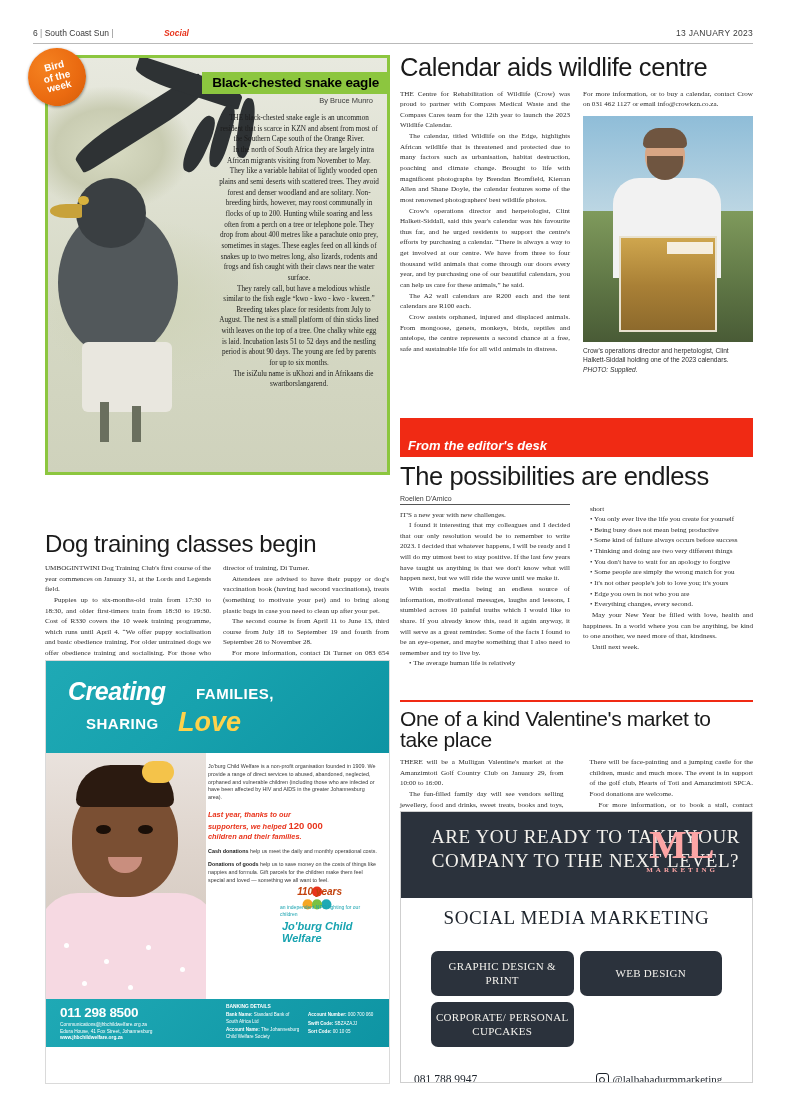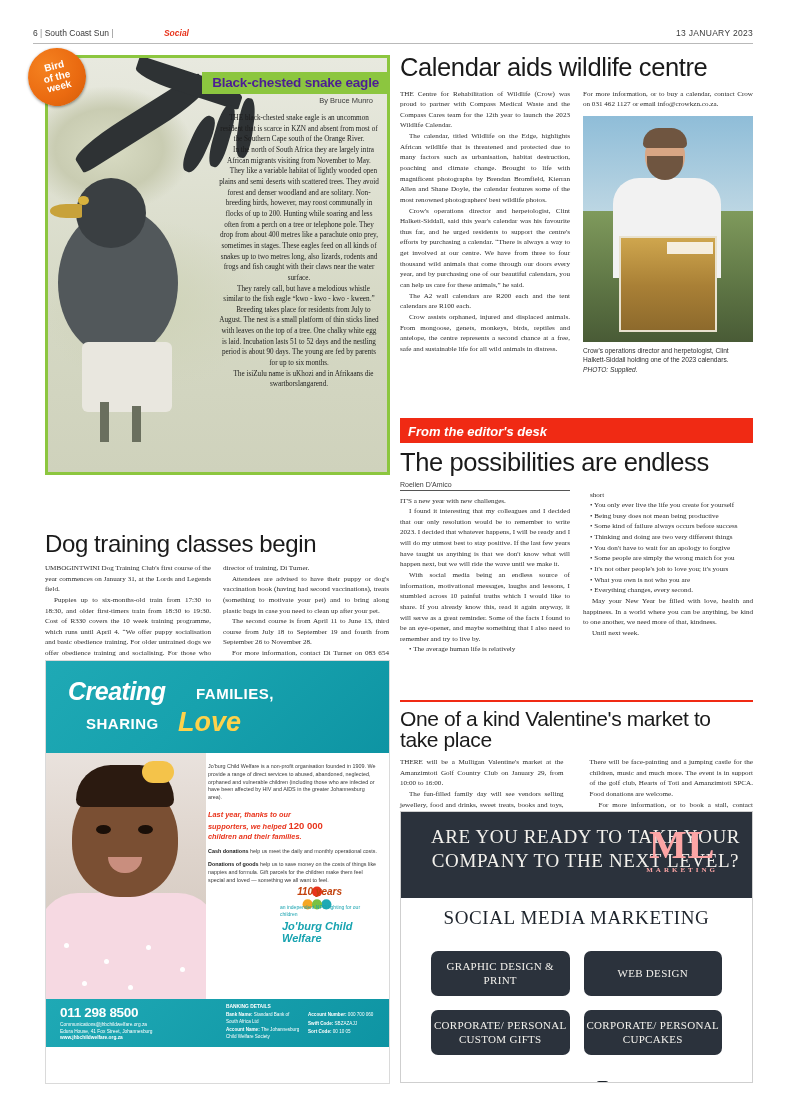--- a/index.html
+++ b/index.html
@@ -29,21 +29,21 @@
     border:3px solid #8cc63f;background:#ffffff;box-sizing:border-box;overflow:hidden;}
   .bird-photo{position:absolute;left:0;top:0;width:100%;height:100%;
     background:
       radial-gradient(ellipse 120px 90px at 18% 22%, #d9dcc4 0%, #c9ccb2 45%, rgba(201,204,178,0) 70%),
       radial-gradient(ellipse 150px 120px at 30% 60%, #cfd3b8 0%, rgba(207,211,184,0) 72%),
       linear-gradient(180deg,#e8e9df 0%,#dfe1d2 30%,#d5d8c4 62%,#cfd2bc 100%);
   }
   
   .eg{position:absolute;background:#4a4f52;border-radius:50%;}
   .eg2{position:absolute;background:#2e3234;}
-  .bird-title{position:absolute;right:0;top:14px;background:#8cc63f;color:#4c1d95;
+  .bird-title{position:absolute;right:0;top:14px;background:#8cc63f;color:#000000;
     font-family:"Liberation Sans",sans-serif;font-weight:bold;font-size:13.5px;
     padding:3px 8px 4px 10px;letter-spacing:-.2px;white-space:nowrap;}
   .bird-by{position:absolute;right:14px;top:38px;font-family:"Liberation Sans",sans-serif;
     font-size:7.5px;color:#3b3b3b;}
   .bird-text{position:absolute;right:8px;top:55px;width:160px;
     font-family:"Liberation Serif",serif;font-size:7.2px;line-height:1.48;color:#1c1c1c;text-align:center;}
   .bird-text p{margin:0;text-indent:9px;}
   .bird-text p.noind{text-indent:0;}
 
   .badge{position:absolute;left:28px;top:48px;width:58px;height:58px;border-radius:50%;
@@ -78,21 +78,21 @@
   .cal-photo .calendar{position:absolute;left:36px;top:120px;width:98px;height:96px;
     background:linear-gradient(180deg,#cfa64e 0%,#a98036 52%,#8d6a2c 100%);border:2px solid #e9e2cf;box-sizing:border-box;}
   .cal-photo .cal-band{position:absolute;right:2px;top:4px;width:46px;height:12px;background:rgba(255,255,255,.82);}
   .cal-cap{width:170px;margin-top:4px;font-family:"Liberation Sans",sans-serif;font-size:6.6px;
     line-height:1.42;color:#2d2d2d;}
   .cal-cap i{font-style:italic;}
 
   
   .ed-wrap{position:absolute;left:400px;top:418px;width:353px;}
   .ed-tag{background:#f02a14;color:#ffffff;font-family:"Liberation Sans",sans-serif;
-    font-weight:bold;font-style:italic;font-size:13px;padding:6px 8px 4px;display:block;}
+    font-weight:bold;font-style:italic;font-size:13px;padding:20px 8px 4px;display:block;}
   .ed-hl{font-size:25.5px;margin-top:7px;}
   .ed-by{font-family:"Liberation Sans",sans-serif;font-size:7px;color:#3b3b3b;margin-top:5px;}
   .ed-cols{display:flex;gap:13px;margin-top:2px;}
   .ed-cols > div{width:170px;}
   .ed-rule{width:170px;height:1px;background:#555;margin-bottom:5px;}
   .bullets p{text-indent:0;margin:0;padding-left:7px;}
 
   
   .val-wrap{position:absolute;left:400px;top:700px;width:353px;}
   .val-rule{width:353px;height:2px;background:#f02a14;margin-bottom:6px;}
@@ -103,21 +103,21 @@
   
   .ml-ad{position:absolute;left:400px;top:811px;width:353px;height:272px;
     border:1px solid #cfcfcf;box-sizing:border-box;background:#ffffff;overflow:hidden;
     font-family:"Liberation Serif",serif;}
   .ml-top{height:86px;background:#2b323c;position:relative;}
   .ml-q{position:absolute;left:18px;top:13px;color:#f3f1ec;font-size:19px;line-height:1.26;letter-spacing:.6px;text-align:center;}
   .ml-logo{position:absolute;right:34px;top:14px;text-align:center;color:#fca5a5;font-weight:bold;}
   .ml-logo .mlbig{font-size:40px;line-height:.95;letter-spacing:1px;}
   .ml-logo .mlsub{font-size:7px;letter-spacing:3px;margin-top:2px;text-align:right;}
   .ml-smm{text-align:center;font-size:19px;letter-spacing:.6px;margin:9px 0 6px;color:#1d232b;}
-  .ml-grid{display:grid;grid-template-columns:1fr 1fr;gap:14px;padding:16px 30px;}
+  .ml-grid{display:grid;grid-template-columns:1fr 1fr;gap:6px;padding:16px 30px;}
   .ml-cell{background:#2b323c;color:#f3f1ec;border-radius:7px;height:45px;
     display:flex;align-items:center;justify-content:center;text-align:center;font-size:11px;line-height:1.2;letter-spacing:.3px;}
   .ml-foot{display:flex;justify-content:space-between;align-items:flex-start;padding:9px 20px 0 13px;}
   .ml-phones{font-size:11.5px;line-height:1.35;color:#1d232b;}
   .ml-contacts{font-size:11px;line-height:1.4;color:#1d232b;}
   .ml-contacts div{display:flex;align-items:center;gap:4px;}
   .ic-ig{width:11px;height:11px;border:1.4px solid #1d232b;border-radius:3px;position:relative;flex:0 0 auto;}
   .ic-ig:before{content:"";position:absolute;left:2.4px;top:2.4px;width:4px;height:4px;border:1.2px solid #1d232b;border-radius:50%;}
   .ic-mail{width:13px;height:9px;background:#1d232b;position:relative;flex:0 0 auto;}
   .ic-mail:before{content:"";position:absolute;left:1px;top:0;width:0;height:0;
@@ -283,21 +283,21 @@
       <div>
         <div class="body-col bullets">
           <p class="noind">short</p>
           <p>• You only ever live the life you create for yourself</p>
           <p>• Being busy does not mean being productive</p>
           <p>• Some kind of failure always occurs before success</p>
           <p>• Thinking and doing are two very different things</p>
           <p>• You don't have to wait for an apology to forgive</p>
           <p>• Some people are simply the wrong match for you</p>
           <p>• It's not other people's job to love you; it's yours</p>
-          <p>• What you own is not who you are</p>
+          <p>• Edge you own is not who you are</p>
           <p>• Everything changes, every second.</p>
         </div>
         <div class="body-col">
           <p>May your New Year be filled with love, health and happiness. In a world where you can be anything, be kind to one another, we need more of that, kindness.</p>
           <p>Until next week.</p>
         </div>
       </div>
     </div>
   </div>
 
@@ -321,21 +321,20 @@
       <div class="ml-q">ARE YOU READY TO TAKE YOUR COMPANY TO THE NEXT LEVEL?</div>
       <div class="ml-logo">
         <div class="mlbig">ML</div>
         <div class="mlsub">MARKETING</div>
       </div>
     </div>
     <div class="ml-smm">SOCIAL MEDIA  MARKETING</div>
     <div class="ml-grid">
       <div class="ml-cell">GRAPHIC DESIGN &amp; PRINT</div>
       <div class="ml-cell">WEB DESIGN</div>
-      <div class="ml-cell">CORPORATE/ PERSONAL CUSTOM GIFTS</div>
       <div class="ml-cell">CORPORATE/ PERSONAL CUPCAKES</div>
     </div>
     <div class="ml-foot">
       <div class="ml-phones">
         <div>081 788 9947</div>
         <div>084 334 4552</div>
       </div>
       <div class="ml-contacts">
         <div>
           <span class="ic-ig"></span>

